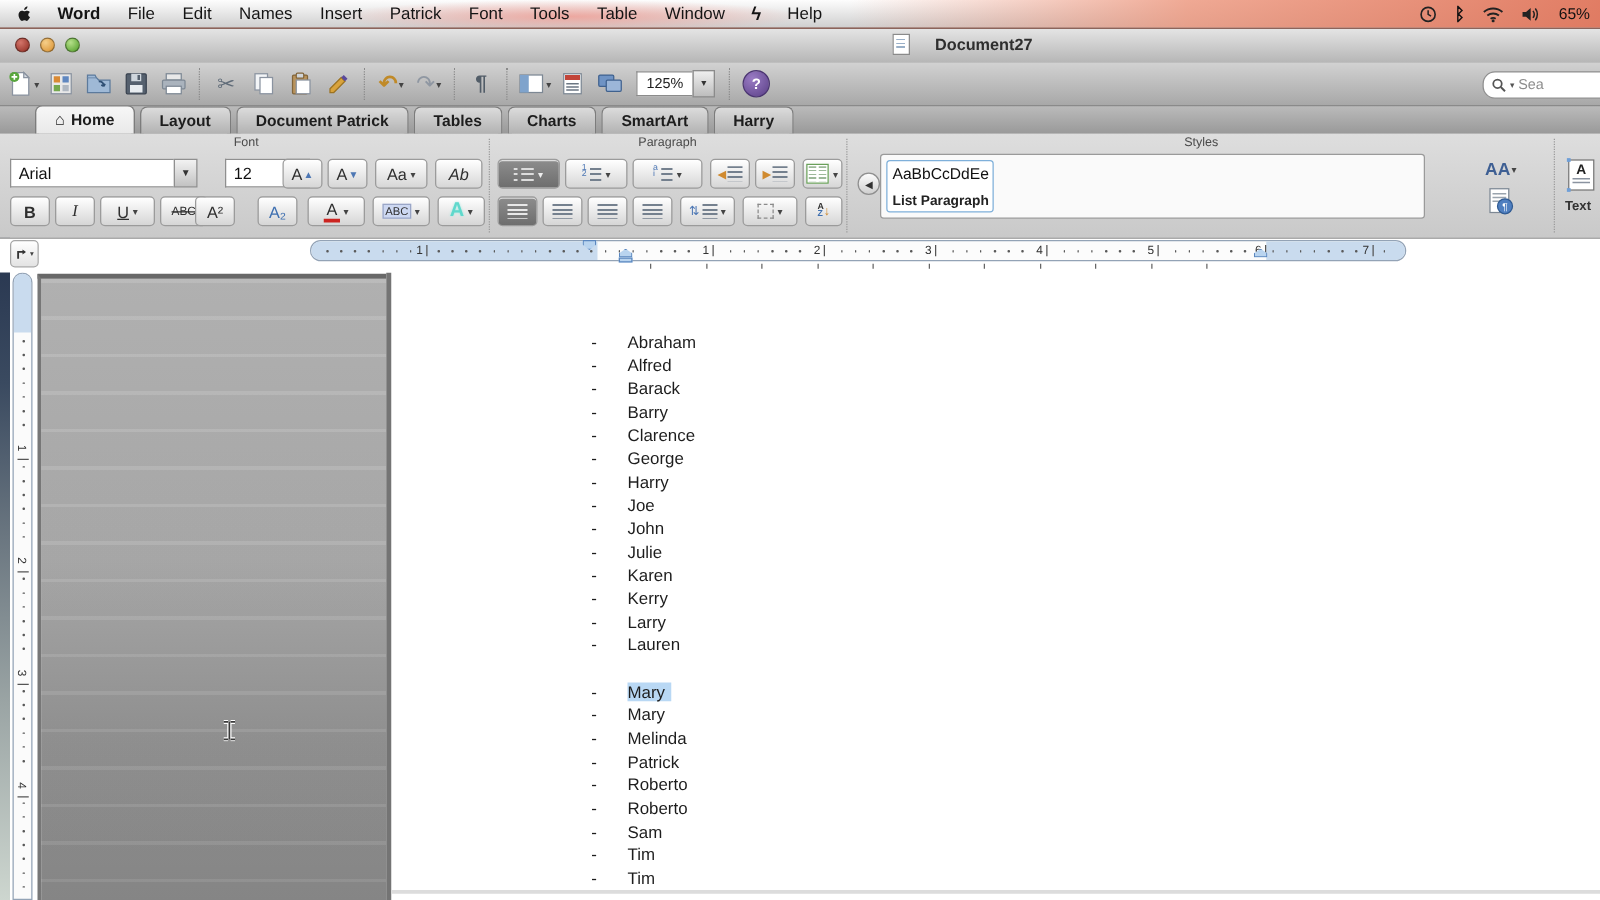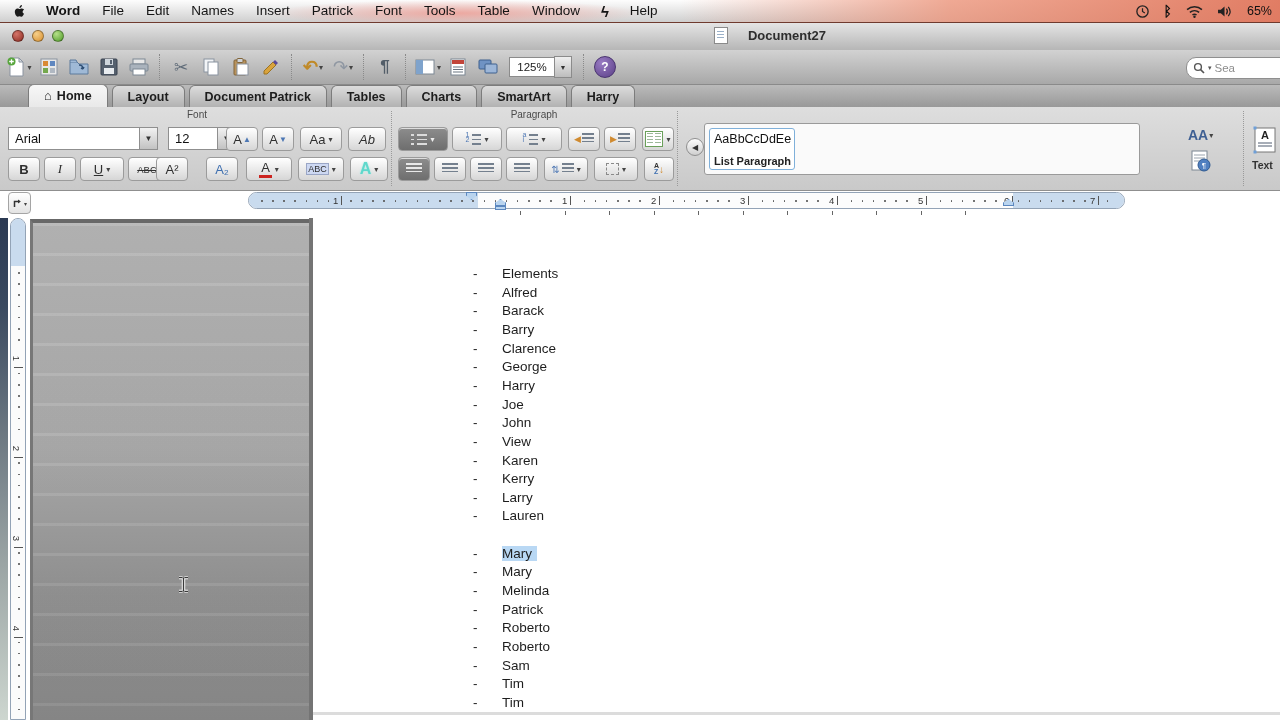--- a/index.html
+++ b/index.html
@@ -342,21 +342,21 @@
   </div>
 
   <div class="ribbon">
 
     <div class="group" style="left:4px;width:386px">
       <div class="glabel">Font</div>
       <div class="combo" style="left:4px;top:20px;width:150px">
         <span class="field">Arial</span>
         <span class="carrow">▼</span>
       </div>
-      <div class="combo" style="left:164px;top:20px;width:68px">
+      <div class="combo" style="left:176px;top:20px;width:68px">
         <span class="field">12</span>
         <span class="carrow">▼</span>
       </div>
       <div class="btn" style="left:222px;top:20px;width:32px">
         <span>A</span>
           <span class="sup">▲</span>
       </div>
       <div class="btn" style="left:258px;top:20px;width:32px">
         <span>A</span>
           <span class="sup">▼</span>
@@ -446,20 +446,21 @@
       <div class="btn" style="left:252px;top:50px;width:30px">
         <span class="sortic">
             <span>A</span>
             <span class="z">Z</span>
           </span>
           <span class="sortarr">↓</span>
       </div>
     </div>
 
     <div class="group" style="left:680px;width:562px">
+      <div class="glabel">Styles</div>
       <span class="circlebtn" style="left:6px;top:31px">◀</span>
       <div class="gallery" style="left:24px;top:16px;width:434px;height:50px">
         <div class="stylecard" style="left:4px;top:4px;width:86px;height:42px">
           <div class="prev">AaBbCcDdEe</div>
           <div class="sname">List Paragraph</div>
         </div>
       </div>
       <div style="position:absolute;left:508px;top:20px;display:flex;align-items:center">
         <span class="aa-ic"><span>AA</span></span>
           <span class="drop">▾</span>
@@ -595,21 +596,21 @@
       <span class="tabstop" style="left: 831.5px;"></span>
       <span class="tabstop" style="left: 876px;"></span>
       <span class="tabstop" style="left: 920.5px;"></span>
       <span class="tabstop" style="left: 965px;"></span>
     </div>
 
   <div class="content">
     <div class="page">
         <div class="docline" style="top: 76px;">
           <span class="bullet">-</span>
-          <span class="ltext">Elements</span>
+          <span class="ltext">Abraham</span>
         </div>
         <div class="docline" style="top: 94.65px;">
           <span class="bullet">-</span>
           <span class="ltext">Alfred</span>
         </div>
         <div class="docline" style="top: 113.3px;">
           <span class="bullet">-</span>
           <span class="ltext">Barack</span>
         </div>
         <div class="docline" style="top: 131.95px;">
@@ -631,21 +632,21 @@
         <div class="docline" style="top: 206.55px;">
           <span class="bullet">-</span>
           <span class="ltext">Joe</span>
         </div>
         <div class="docline" style="top: 225.2px;">
           <span class="bullet">-</span>
           <span class="ltext">John</span>
         </div>
         <div class="docline" style="top: 243.85px;">
           <span class="bullet">-</span>
-          <span class="ltext">View</span>
+          <span class="ltext">Julie</span>
         </div>
         <div class="docline" style="top: 262.5px;">
           <span class="bullet">-</span>
           <span class="ltext">Karen</span>
         </div>
         <div class="docline" style="top: 281.15px;">
           <span class="bullet">-</span>
           <span class="ltext">Kerry</span>
         </div>
         <div class="docline" style="top: 299.8px;">

